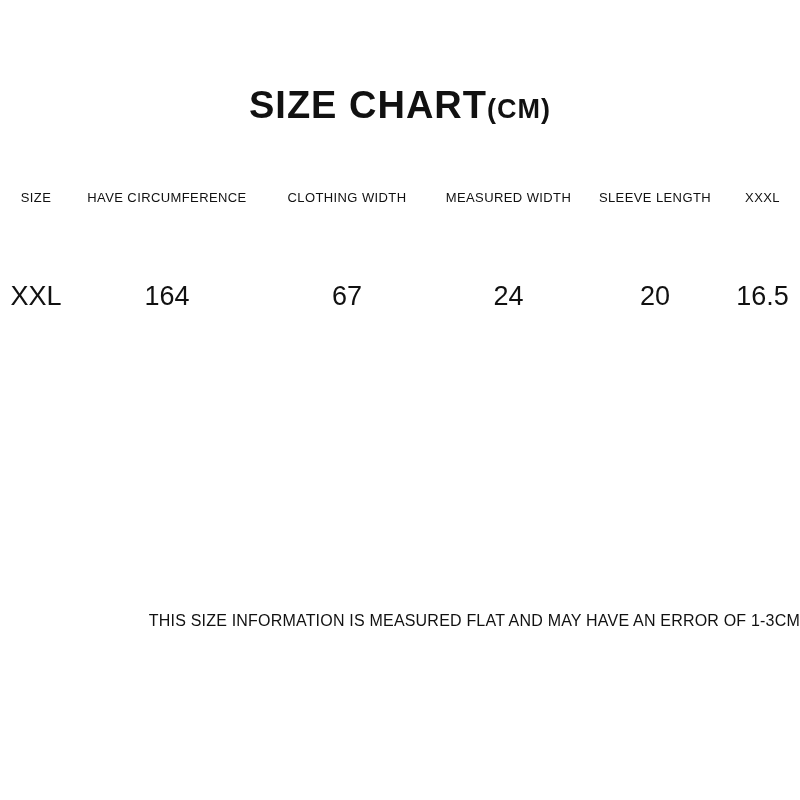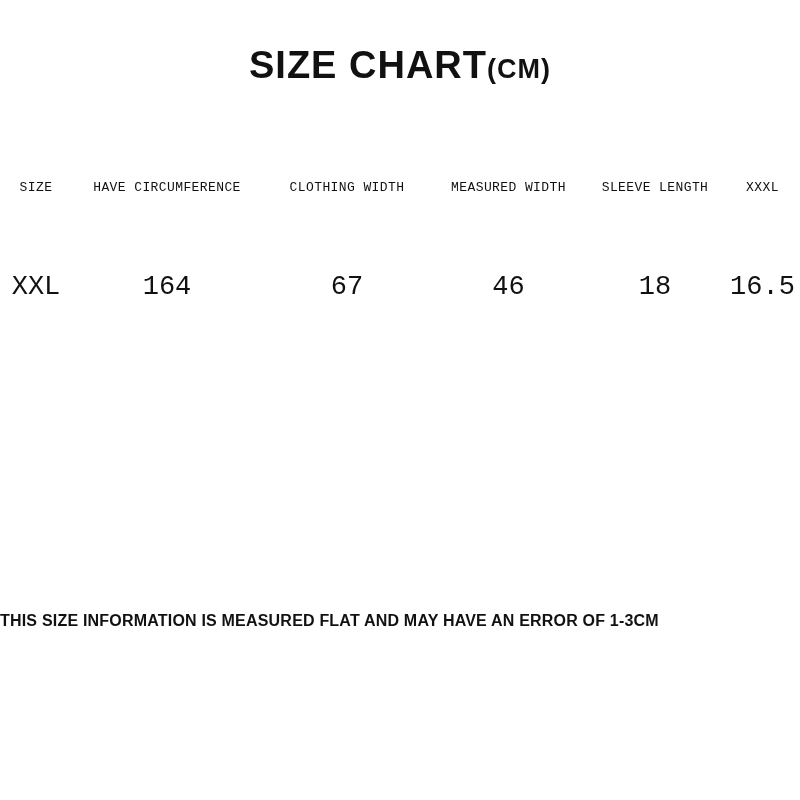--- a/index.html
+++ b/index.html
@@ -10,40 +10,39 @@
     color: #111111;
   }
   .page {
     position: relative;
     width: 800px;
     height: 800px;
     background: #ffffff;
     overflow: hidden;
   }
   .title-wrap {
-    padding-top: 44px;
+    padding-top: 84px;
     text-align: center;
     white-space: nowrap;
   }
   .title-main {
     font-size: 38px;
     font-weight: bold;
     letter-spacing: 1px;
   }
   .title-unit {
     font-size: 27px;
     font-weight: bold;
     letter-spacing: 1px;
   }
   table.size-table {
     width: 100%;
     border-collapse: collapse;
-    margin-top: 86px;
+    margin-top: 56px;
     table-layout: fixed;
-    font-family: Liberation Mono, monospace;
   }
   table.size-table col.c1 { width: 72px; }
   table.size-table col.c2 { width: 190px; }
   table.size-table col.c3 { width: 170px; }
   table.size-table col.c4 { width: 153px; }
   table.size-table col.c5 { width: 140px; }
   table.size-table col.c6 { width: 75px; }
   table.size-table th {
     font-size: 13px;
     font-weight: 500;
@@ -64,23 +63,23 @@
     vertical-align: middle;
   }
   table.size-table tbody tr:first-child td {
     padding-top: 46px;
   }
   .footer-note {
     position: absolute;
     left: 0;
     right: 0;
     top: 612px;
-    text-align: left;
+    text-align: right;
     font-size: 16px;
-    font-weight: bold;
+    font-weight: normal;
     letter-spacing: 0.2px;
     white-space: nowrap;
   }
 </style>
 </head>
 <body>
 
 <div class="page">
 
   <div class="title-wrap">
@@ -104,22 +103,22 @@
         <th>MEASURED WIDTH</th>
         <th>SLEEVE LENGTH</th>
         <th>XXXL</th>
       </tr>
     </thead>
     <tbody>
       <tr>
         <td>XXL</td>
         <td>164</td>
         <td>67</td>
-        <td>46</td>
-        <td>18</td>
+        <td>24</td>
+        <td>20</td>
         <td>16.5</td>
       </tr>
     </tbody>
   </table>
 
   <div class="footer-note">THIS SIZE INFORMATION IS MEASURED FLAT AND MAY HAVE AN ERROR OF 1-3CM</div>
 
 </div>
 
 </body></html>

